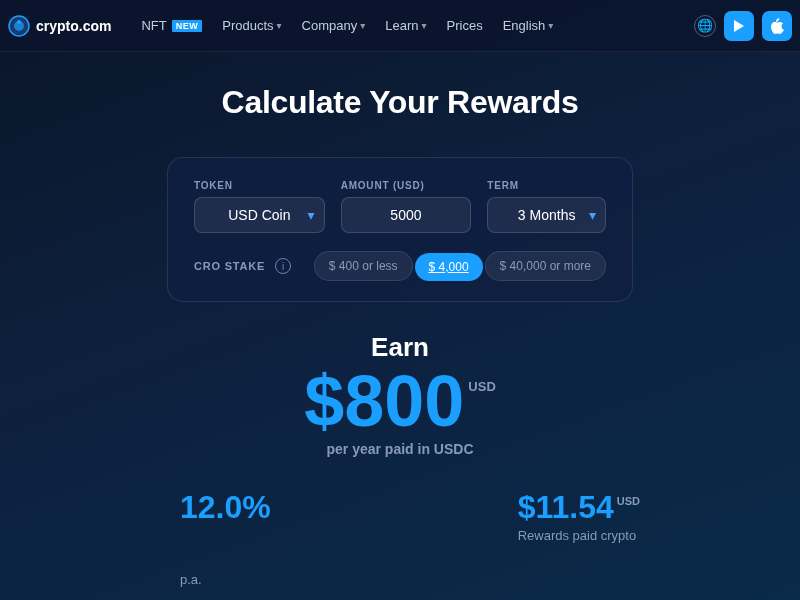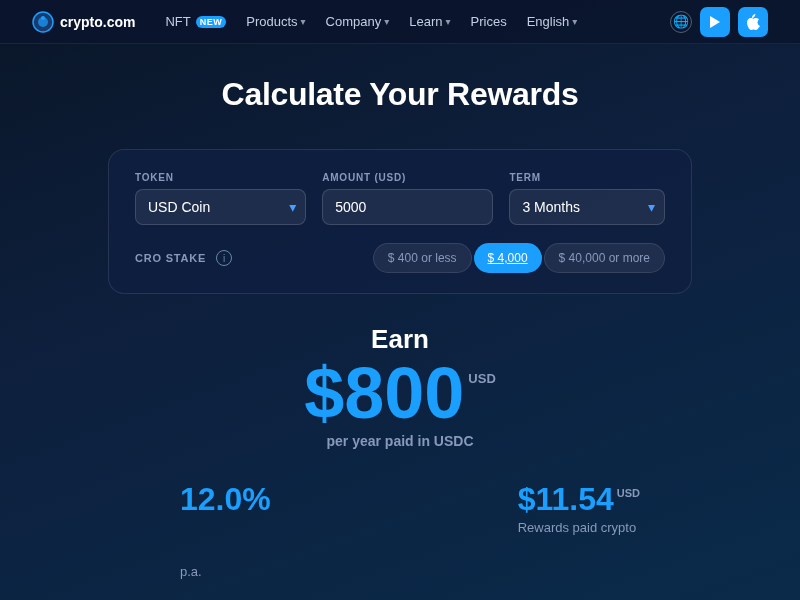--- a/index.html
+++ b/index.html
@@ -10,24 +10,24 @@
       background: linear-gradient(160deg, #0a1628 0%, #0d1f3c 40%, #0a2a4a 100%);
       font-family: -apple-system, BlinkMacSystemFont, 'Segoe UI', sans-serif;
       color: #ffffff;
       overflow: hidden;
     }
 
     
     .navbar {
       display: flex;
       align-items: center;
-      padding: 12px 32px;
+      padding: 12px 8px;
       background: rgba(10, 20, 45, 0.85);
       border-bottom: 1px solid rgba(255,255,255,0.07);
-      height: 44px;
+      height: 52px;
     }
     .logo-area {
       display: flex;
       align-items: center;
       gap: 6px;
       margin-right: 30px;
     }
     .logo-icon {
       width: 22px;
       height: 22px;
@@ -51,21 +51,21 @@
       display: flex;
       align-items: center;
       gap: 5px;
     }
     .nft-badge {
       background: #1a9fff;
       color: #fff;
       font-size: 9px;
       font-weight: 700;
       padding: 1px 4px;
-      border-radius: 6px;
+      border-radius: 1px;
       letter-spacing: 0.5px;
     }
     .nav-chevron {
       font-size: 10px;
       color: #8899aa;
     }
     .nav-spacer { flex: 1; }
     .nav-icons {
       display: flex;
       align-items: center;
@@ -111,21 +111,21 @@
       margin-bottom: 36px;
       letter-spacing: -0.3px;
     }
 
     
     .calc-card {
       background: rgba(15, 30, 65, 0.85);
       border: 1px solid rgba(255,255,255,0.1);
       border-radius: 16px;
       padding: 22px 26px 20px;
-      width: 584px;
+      width: 466px;
       margin-bottom: 30px;
     }
 
     .form-row {
       display: flex;
       gap: 16px;
       margin-bottom: 18px;
     }
 
     .form-group {
@@ -149,20 +149,21 @@
       background: rgba(255,255,255,0.07);
       border: 1px solid rgba(255,255,255,0.15);
       border-radius: 8px;
       color: #ffffff;
       font-size: 14px;
       padding: 9px 12px;
       width: 100%;
       outline: none;
       cursor: pointer;
       appearance: none;
+      text-align: center;
       -webkit-appearance: none;
     }
     .form-input {
       cursor: text;
     }
 
     .select-wrapper {
       position: relative;
     }
     .select-wrapper::after {
@@ -201,20 +202,21 @@
       font-size: 10px;
       color: #6688aa;
       cursor: pointer;
       flex-shrink: 0;
     }
     .stake-options {
       display: flex;
       gap: 2px;
       flex: 1;
       justify-content: flex-end;
+      align-items: flex-end;
     }
     .stake-btn {
       padding: 7px 14px;
       border-radius: 20px;
       font-size: 12px;
       font-weight: 500;
       cursor: pointer;
       border: none;
       white-space: nowrap;
     }

